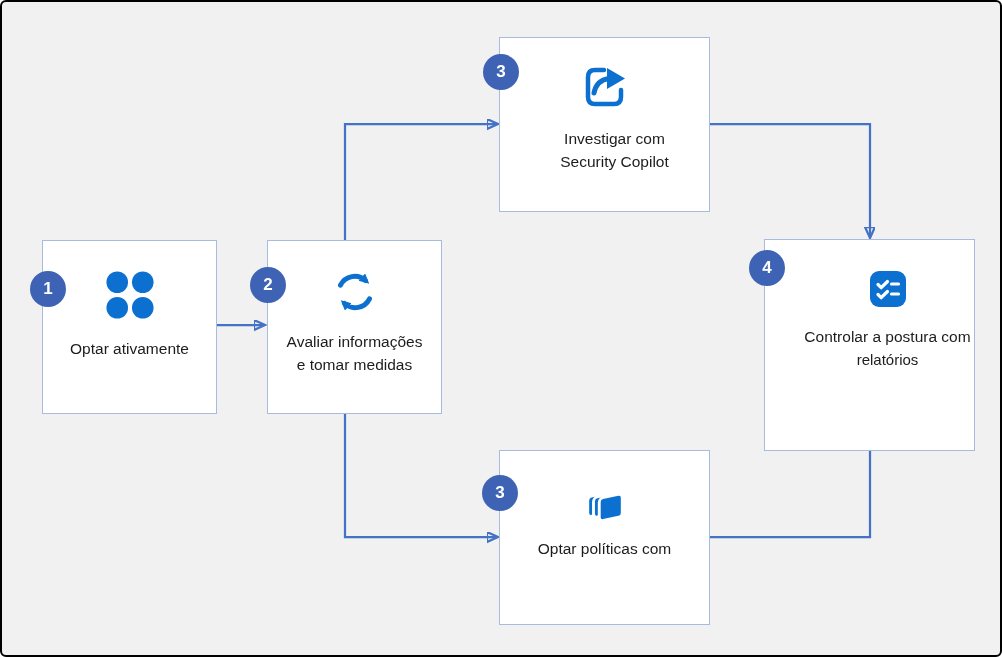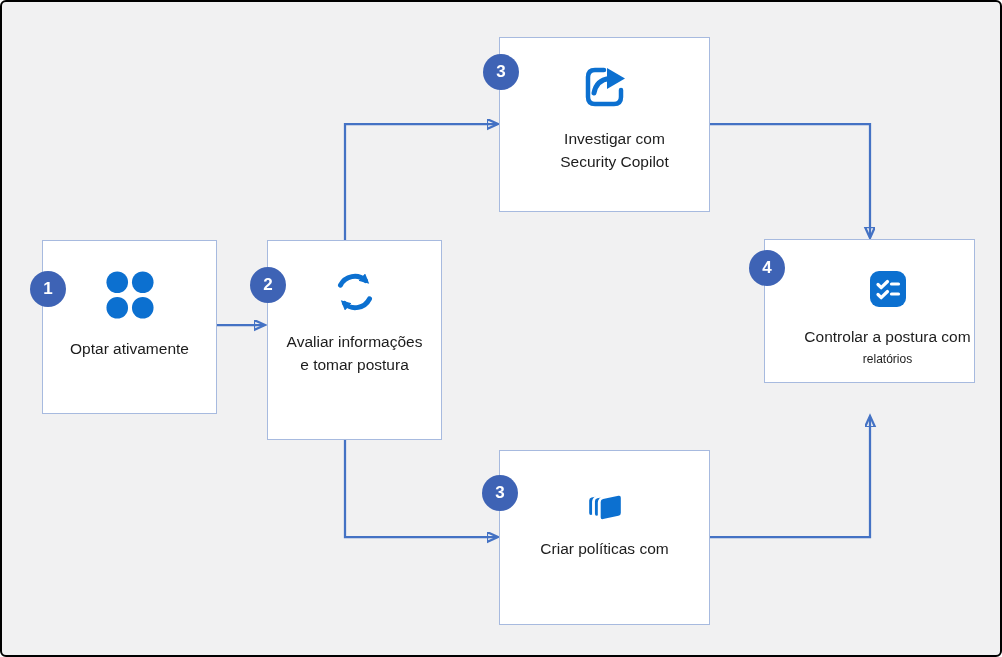--- a/index.html
+++ b/index.html
@@ -16,32 +16,32 @@
   .connectors path{stroke:var(--connector);stroke-width:2.25;fill:none;}
   .node{
     position:absolute;background:var(--box-fill);
     border:1.5px solid var(--box-border);
   }
   .inner{display:flex;flex-direction:column;align-items:center;height:100%;}
   .label{
     text-align:center;color:var(--text);font-size:15.5px;line-height:23px;
   }
   .label span{display:block;}
-  .label .small{font-size:12px;text-align:center;}
+  .label .small{font-size:15px;text-align:center;}
   .badge{
     position:absolute;width:36px;height:36px;border-radius:50%;
     background:var(--badge);color:#fff;font-size:17px;font-weight:bold;
     display:flex;align-items:center;justify-content:center;
   }
   
   .n1{left:40px;top:238px;width:175px;height:174px;}
-  .n2{left:265px;top:238px;width:175px;height:200px;}
+  .n2{left:265px;top:238px;width:175px;height:174px;}
   .n3a{left:497px;top:35px;width:211px;height:175px;}
   .n3b{left:497px;top:448px;width:211px;height:175px;}
-  .n4{left:762px;top:237px;width:211px;height:144px;}
+  .n4{left:762px;top:237px;width:211px;height:212px;}
   .n1 .icon{margin-top:28px;}  .n1 .label{margin-top:16px;}
   .n2 .icon{margin-top:24px;}  .n2 .label{margin-top:11px;}
   .n3a .icon{margin-top:21px;} .n3a .label{margin-top:13px;margin-left:20px;}
   .n3b .icon{margin-top:29px;} .n3b .label{margin-top:11px;}
   .n4 .inner{transform:translateX(18px);}
   .n4 .icon{margin-top:30px;}  .n4 .label{margin-top:17px;white-space:nowrap;}
   
   .b1{left:28px;top:269px;} .b2{left:248px;top:265px;}
   .b3a{left:481px;top:52px;} .b3b{left:480px;top:473px;}
   .b4{left:747px;top:248px;}
@@ -91,21 +91,21 @@
             <marker id="syncArr" markerUnits="userSpaceOnUse" markerWidth="12" markerHeight="12" refX="5" refY="5" orient="auto">
               <path d="M0 0 L10 5 L0 10 Z" fill="#0c70d0" stroke="none"></path>
             </marker>
           </defs>
           <path class="ic-stroke" stroke-width="5" stroke-linecap="round" d="M12.5 20.2 A16 16 0 0 1 37.5 15.5" marker-end="url(#syncArr)"></path>
           <path class="ic-stroke" stroke-width="5" stroke-linecap="round" d="M41.5 33.8 A16 16 0 0 1 16.5 38.5" marker-end="url(#syncArr)"></path>
         </svg>
       </div>
       <div class="label">
         <span>Avaliar informações</span>
-        <span>e tomar postura</span>
+        <span>e tomar medidas</span>
       </div>
     </div>
   </div>
 
   <div class="node n3a">
     <div class="inner">
       <div class="icon">
         <svg width="54" height="55" viewBox="0 0 54 55">
           <path class="ic-stroke" stroke-width="4.5" stroke-linecap="round" d="M26 11 H17 Q10 11 10 18 V38 Q10 45 17 45 H36 Q43 45 43 38 V31"></path>
           <path class="ic-stroke" stroke-width="5" stroke-linecap="round" d="M16 34 Q18.5 21 31 19.5"></path>
@@ -124,21 +124,21 @@
       <div class="icon">
         <svg width="46" height="46" viewBox="0 0 48 48">
           <g transform="translate(0,7) skewY(-12)">
             <rect class="ic-fill" x="6" y="12" width="21" height="21" rx="4" stroke="#ffffff" stroke-width="3"></rect>
             <rect class="ic-fill" x="12" y="14" width="21" height="21" rx="4" stroke="#ffffff" stroke-width="3"></rect>
             <rect class="ic-fill" x="18" y="16" width="24" height="24" rx="4" stroke="#ffffff" stroke-width="3"></rect>
           </g>
         </svg>
       </div>
       <div class="label">
-        <span>Criar políticas com</span>
+        <span>Optar políticas com</span>
       </div>
     </div>
   </div>
 
   <div class="node n4">
     <div class="inner">
       <div class="icon">
         <svg width="38" height="38" viewBox="0 0 38 38">
           <rect class="ic-fill" x="1" y="1" width="36" height="36" rx="9"></rect>
           <path d="M9 14.5 l3.2 3.2 L18.5 11.5" stroke="#ffffff" stroke-width="3.2" fill="none" stroke-linecap="round" stroke-linejoin="round"></path>

